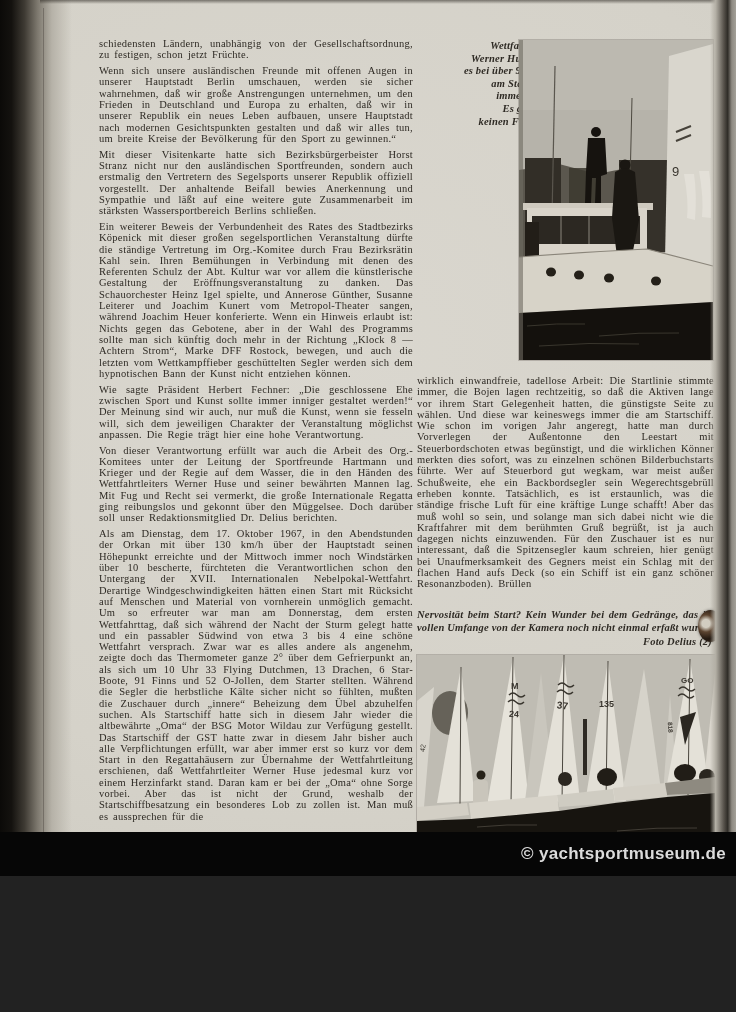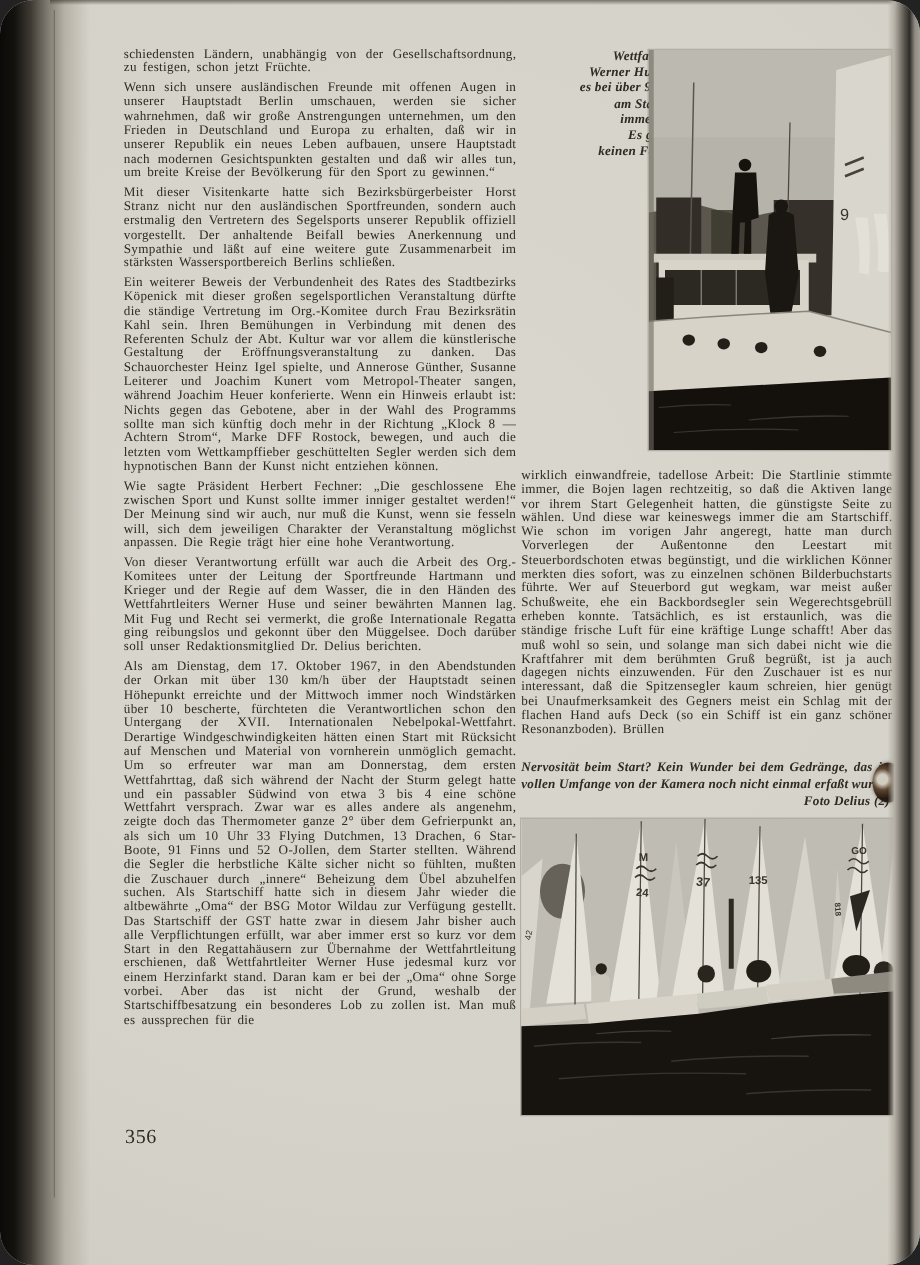--- a/index.html
+++ b/index.html
@@ -1,21 +1,20 @@
 <!DOCTYPE html>
 <html lang="de"><head>
 <meta charset="utf-8">
 <style>
   html,body{margin:0;padding:0;background:#222;}
   .scan{
-    position:relative;width:736px;height:1012px;overflow:hidden;
+    position:relative;width:736px;height:876px;overflow:hidden;
     background:radial-gradient(130% 90% at 45% 40%, #dad7cf 0%, #d5d2c9 55%, #cbc8bf 100%);
     font-family:"Liberation Serif","DejaVu Serif",serif;
     color:#2e2a24;
-    border-radius:27px;
   }
   .binding-left{
     position:absolute;left:0;top:0;width:72px;height:100%;
     background:linear-gradient(90deg,#0b0a08 0%,#14120f 16%,#3e3a33 34%,#7d786e 52%,#b6b2a8 72%,rgba(213,210,201,0) 100%);
   }
   .page-crease{position:absolute;left:43px;top:8px;width:1px;height:950px;background:rgba(55,50,43,0.35);}
   .top-edge{position:absolute;left:40px;right:18px;top:0;height:4px;
     background:linear-gradient(180deg,rgba(40,36,30,0.55),rgba(40,36,30,0));}
   .edge-right{
     position:absolute;right:0;top:0;width:26px;height:100%;
@@ -182,14 +181,17 @@
     <polygon points="196,133 248,128 250,142 198,146" fill="#d3cfc5"></polygon>
     <polygon points="248,128 298,122 298,138 250,140" fill="#8e8a80"></polygon>
 
     <path d="M0 166 L54 164 L142 156 L198 148 L250 142 L298 138 L298 237 L0 237 Z" fill="#17140f"></path>
     <path d="M10 182 q40 -4 86 -3 M120 194 q50 -5 110 -4 M30 208 q70 -6 150 -4 M180 220 q50 -4 100 -3" stroke="#4e493f" stroke-width="1.2" fill="none" opacity="0.6"></path>
     <path d="M60 172 q30 -3 60 -2 M200 176 q40 -4 80 -3" stroke="#6b665b" stroke-width="1" fill="none" opacity="0.5"></path>
   </svg>
 
   <div class="edge-right"></div>
 
+  <div class="footer-bar">
+    <span>© yachtsportmuseum.de</span>
+  </div>
 
 </div>
 
 </body></html>

